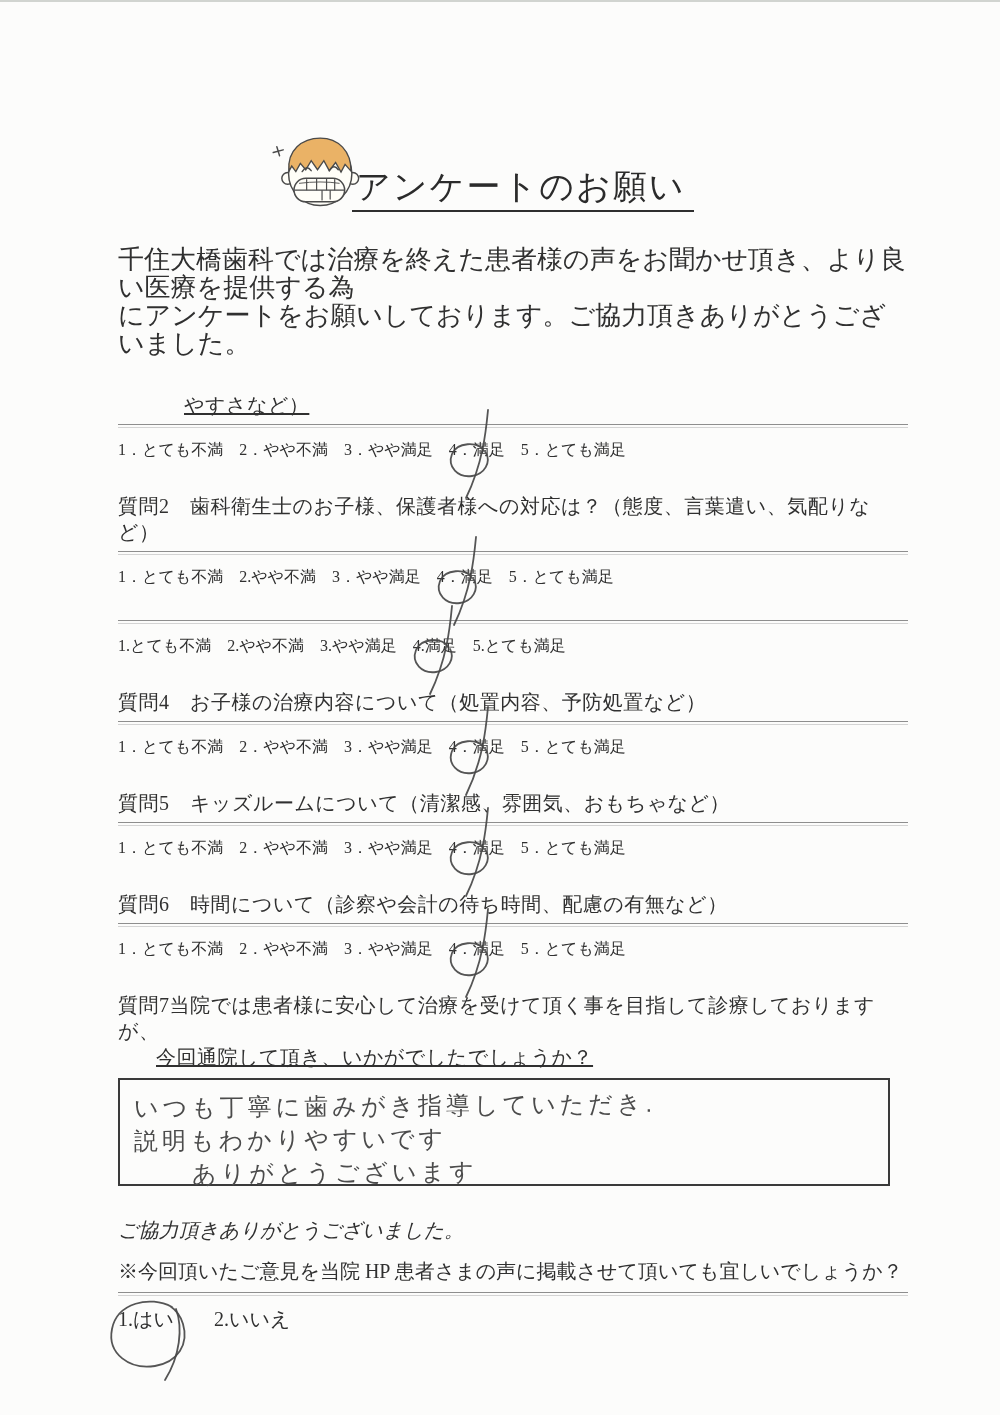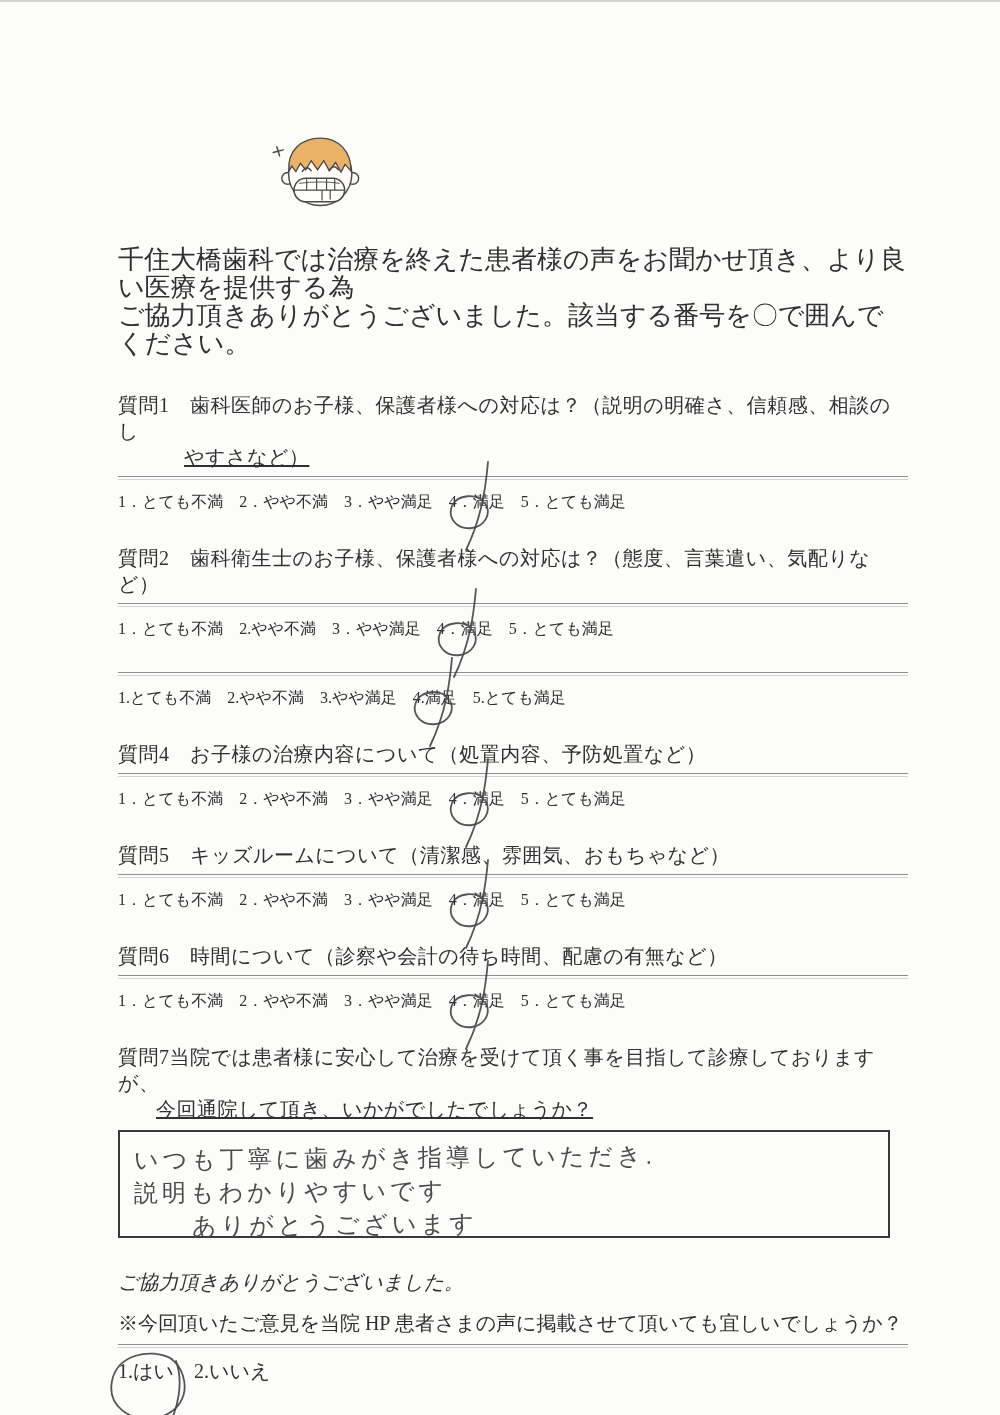--- a/index.html
+++ b/index.html
@@ -45,21 +45,21 @@
     font-family:"Liberation Sans","DejaVu Sans",sans-serif;
     color:#4b4b4b;font-size:24px;line-height:33px;letter-spacing:4px;
     transform:rotate(-0.5deg);white-space:nowrap;
   }
   .hw-indent{margin-left:58px;}
 
   
   .closing{font-size:20px;margin:8px 0 14px 0;font-style:italic;}
   .hp-question{font-size:20px;margin:0;font-family:Liberation Serif, serif;}
   .hp-rule{height:2px;border-top:1px solid #8e8e8e;border-bottom:1px solid #d4d4d4;margin:7px 0 11px 0;}
-  .hp-options{display:flex;gap:20px;font-size:20px;line-height:25px;}
+  .hp-options{display:flex;gap:40px;font-size:20px;line-height:25px;}
   .hp-opt{position:relative;}
   .hp-mark{position:absolute;left:-14px;top:-15px;width:94px;height:92px;pointer-events:none;overflow:visible;}
   .hp-mark path{stroke:#474747;stroke-width:1.8;fill:none;stroke-linecap:round;opacity:.92;}
 </style>
 </head>
 <body>
 
 <div class="scan-edge"></div>
 
 <div class="page">
@@ -76,29 +76,29 @@
           <path d="M40 49.5 Q45 41.5 50 48.5"></path>
           <path d="M70 48.5 Q75 40.5 80 47.5"></path>
           <rect x="31" y="57" width="56" height="26" rx="13" fill="#FFFEF8" stroke-width="1.7"></rect>
           <path d="M32 70 L86 70" stroke-width="1.5"></path>
           <path d="M37 62.5 C52 60.5 68 60.5 81 62.5" stroke-width="1"></path>
           <path d="M45 58.5 L45 69.5 M56 57.5 L56 69.5 M67 57.5 L67 69.5 M76 58.5 L76 69.5" stroke-width="1.3"></path>
           <path d="M62 70.5 L62 81 M71 70.5 L71 80" stroke-width="1.3"></path>
         </g>
       </svg>
     </div>
+    <h1 class="title">アンケートのお願い</h1>
   </div>
 
   <div class="intro">
     <div class="intro-line">千住大橋歯科では治療を終えた患者様の声をお聞かせ頂き、より良い医療を提供する為</div>
-    <div class="intro-line">ご協力頂きありがとうございました。該当する番号を〇で囲んでください。</div>
+    <div class="intro-line">にアンケートをお願いしております。ご協力頂きありがとうございました。</div>
   </div>
 
   <section class="question">
-    <div class="q-line">質問1　歯科医師のお子様、保護者様への対応は？（説明の明確さ、信頼感、相談のし</div>
     <div class="q-line q-indent-1">やすさなど）</div>
     <div class="rule"></div>
     <div class="options">
       <span class="opt">1．とても不満</span>
       <span class="opt">2．やや不満</span>
       <span class="opt">3．やや満足</span>
       <span class="opt selected"><span>4．満足</span><svg class="mark" viewBox="0 0 58 97">
             <path d="M45 46 C39 36 18 37 13 49 C8 62 19 73 33 71 C46 69 52 57 47 48"></path>
             <path d="M49 5 C47 26 44 58 27 93"></path>
           </svg></span>

